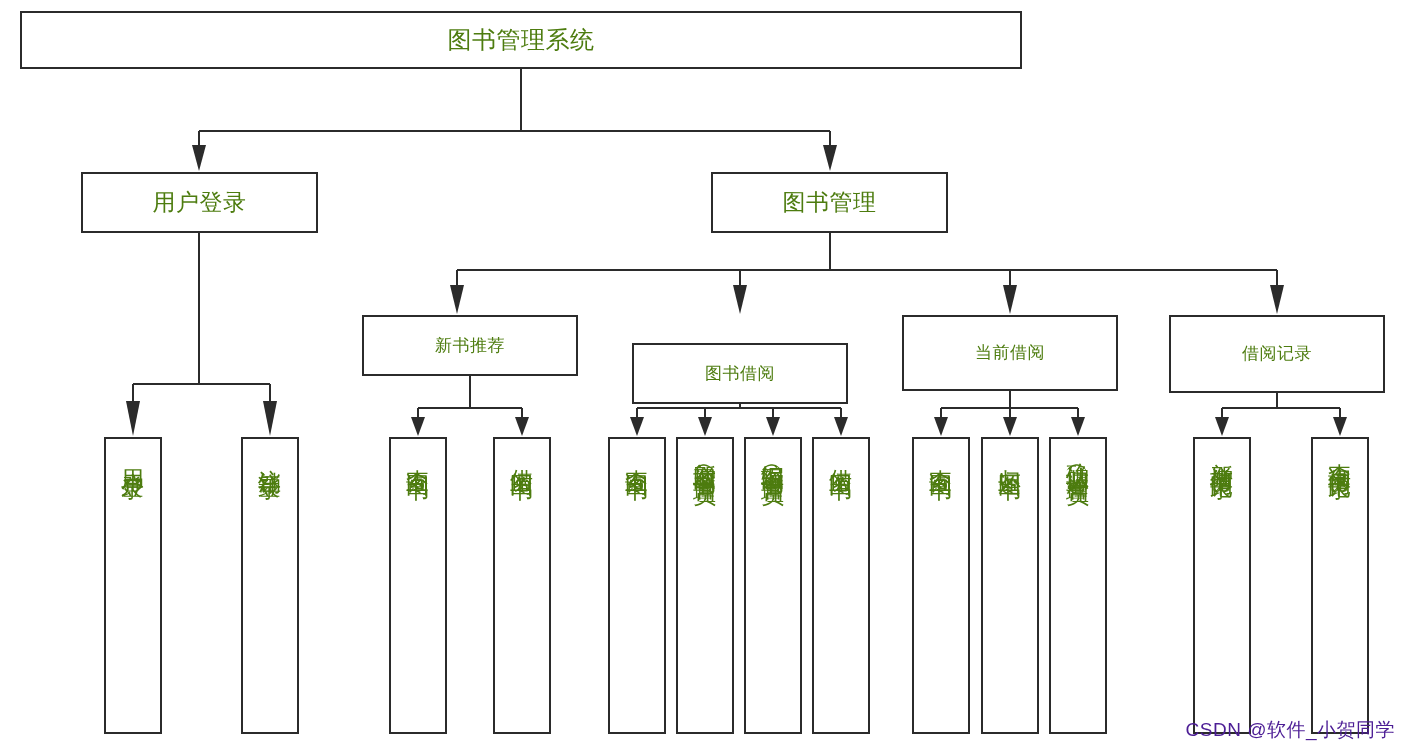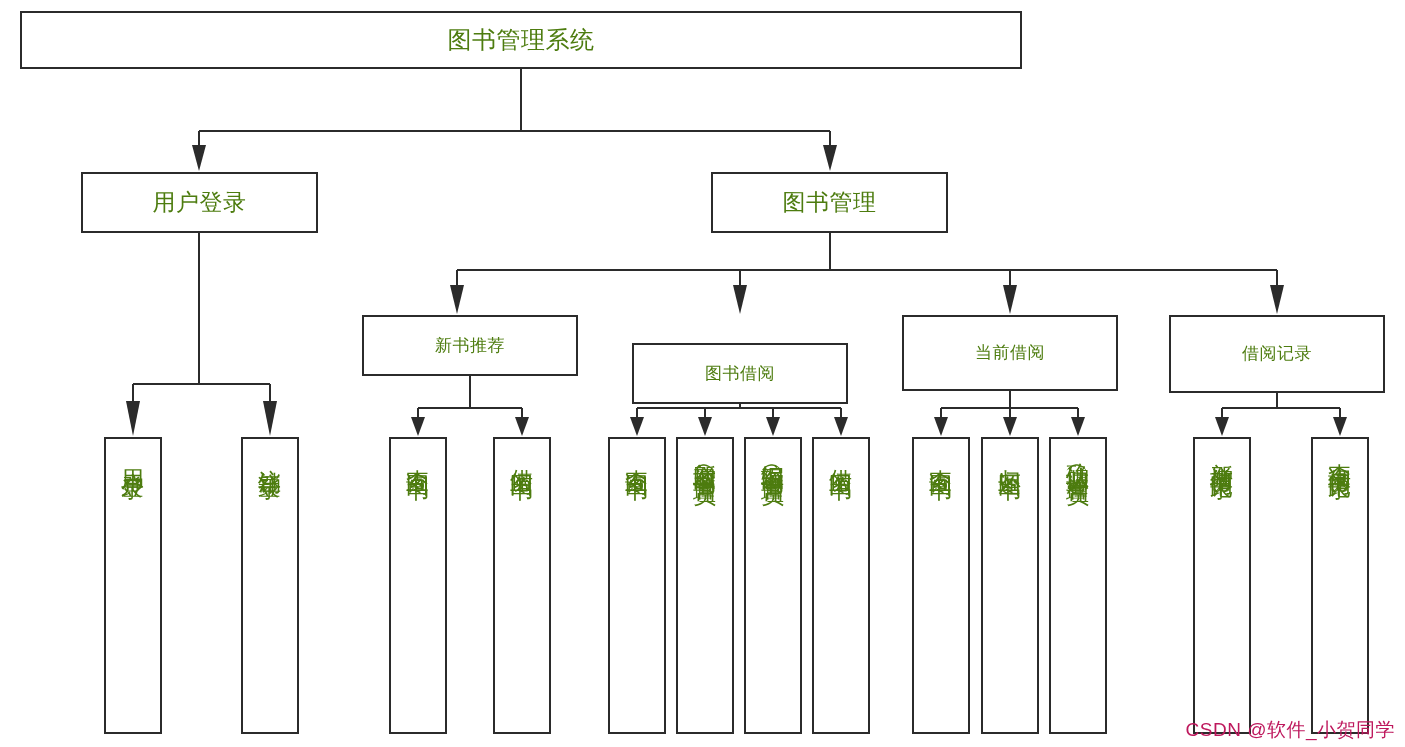--- a/index.html
+++ b/index.html
@@ -76,21 +76,21 @@
   }
   .node.leaf.tall-text {
     padding-top: 6px;
   }
   
   #watermark {
     position: absolute;
     right: 10px;
     bottom: 4px;
     font-size: 19px;
-    color: #be185d;
+    color: #4c1d95;
     letter-spacing: 0.5px;
     z-index: 5;
     white-space: nowrap;
   }
 </style>
 </head>
 <body>
 
 <div id="canvas">
 

